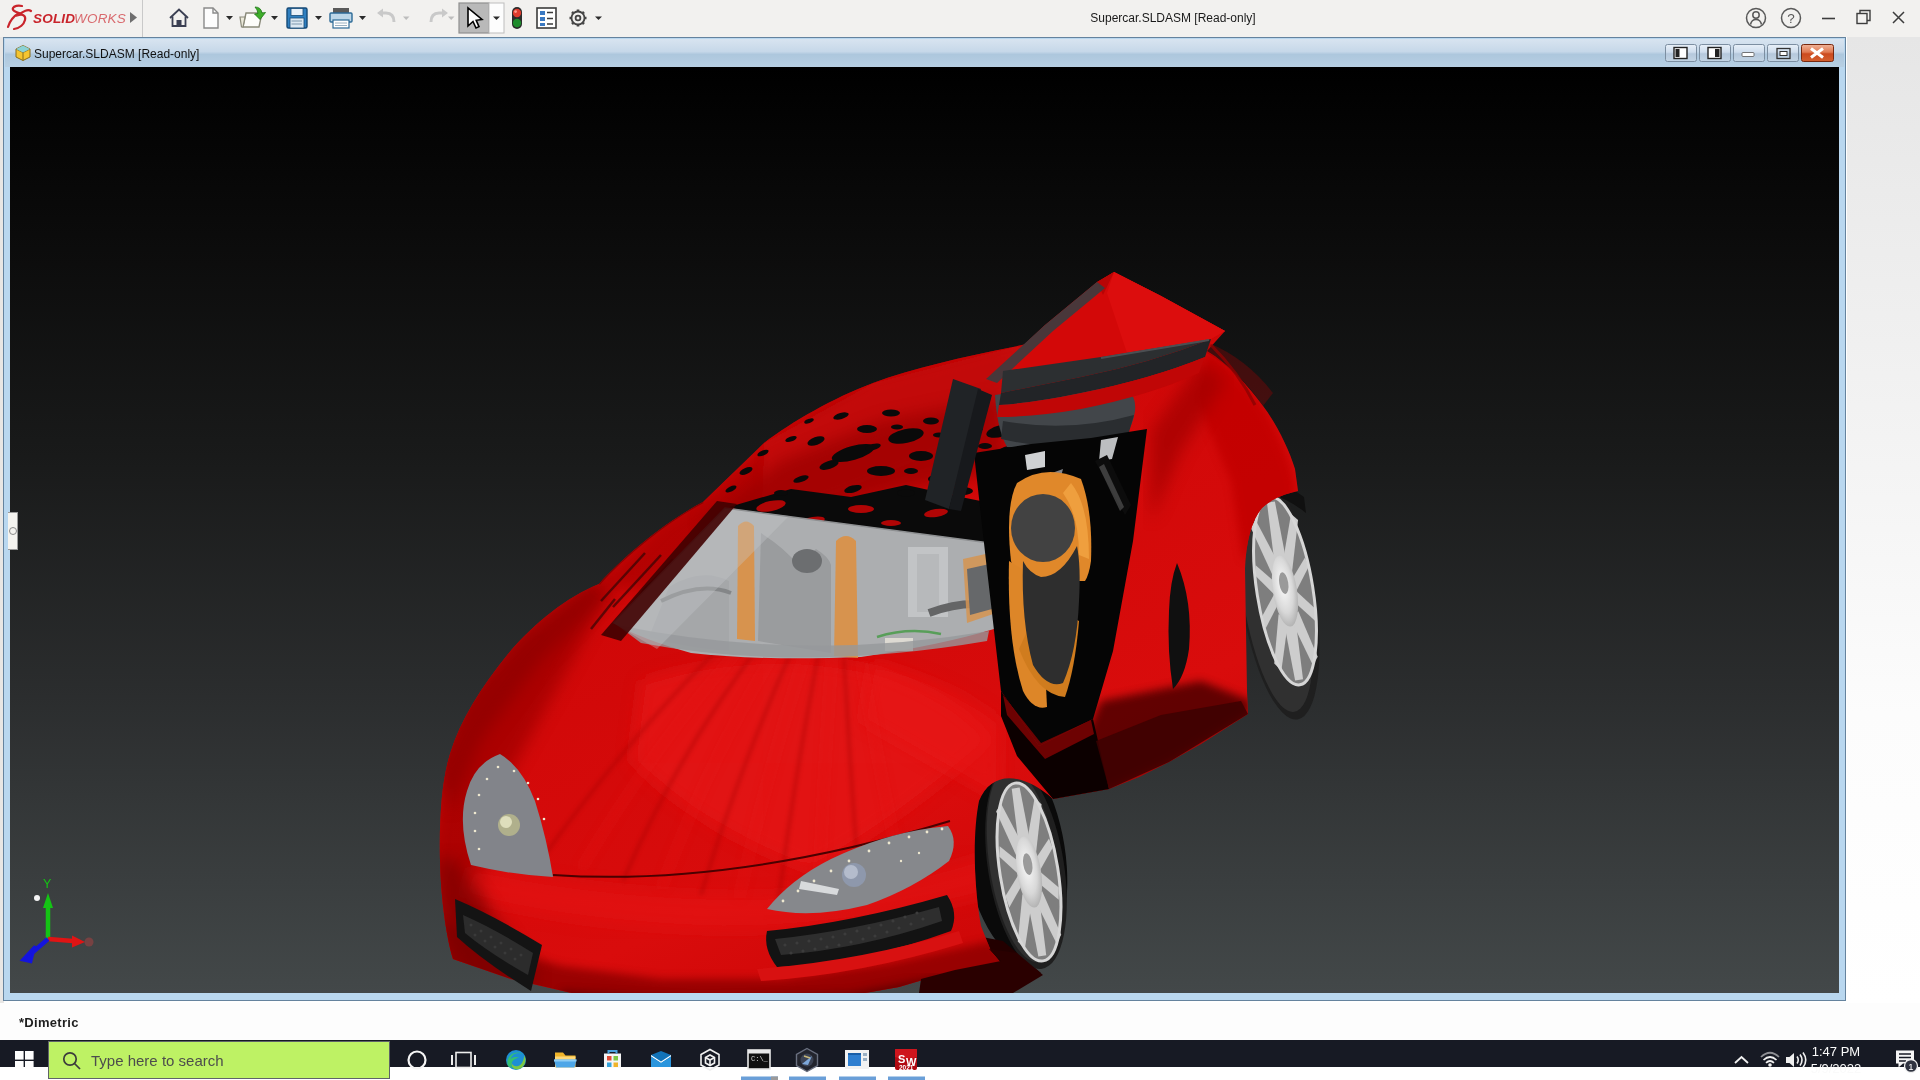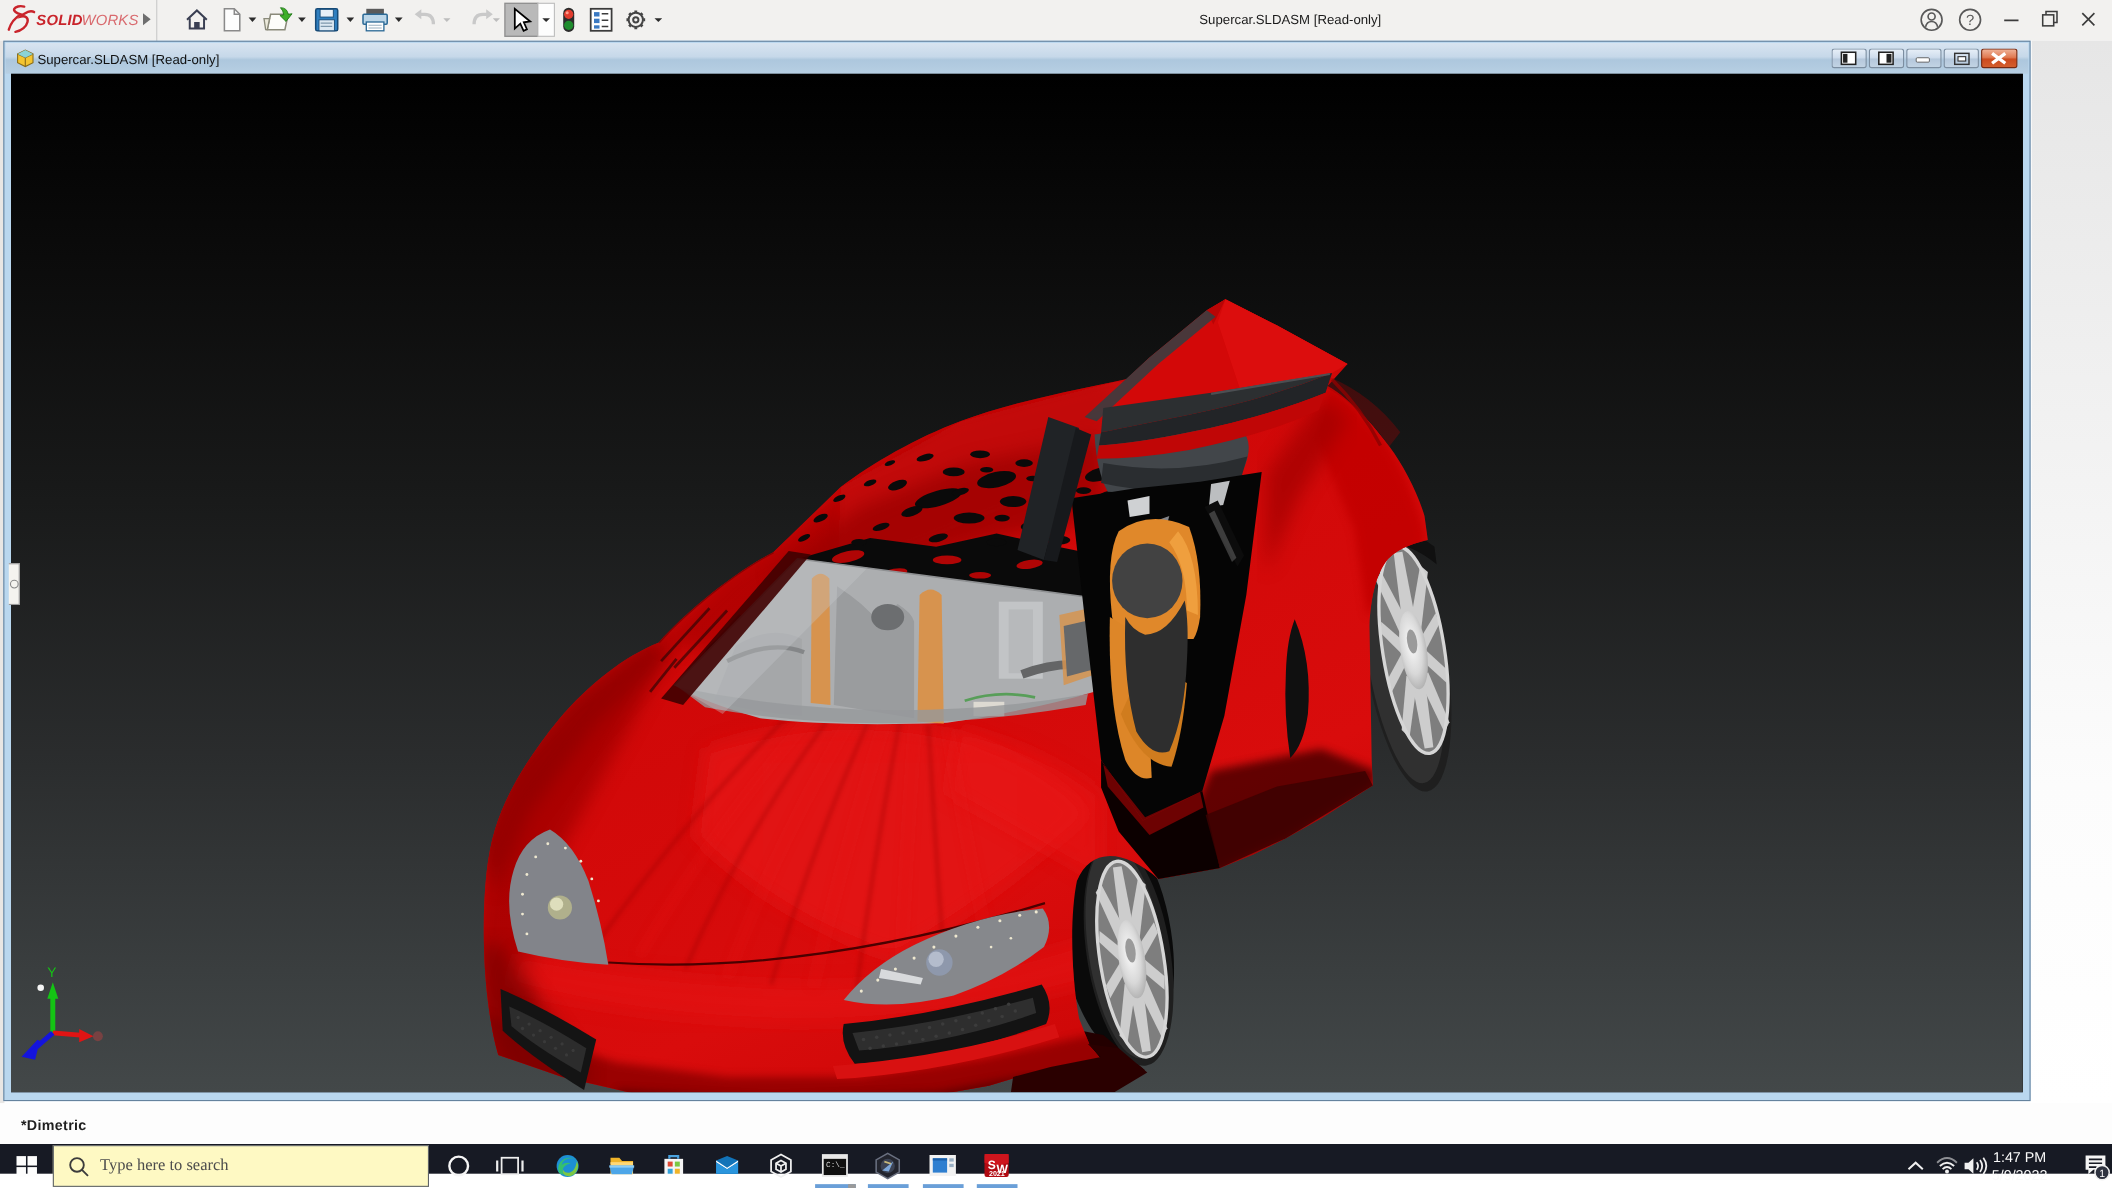--- a/index.html
+++ b/index.html
@@ -19,22 +19,22 @@
     letter-spacing:0.3px;margin-top:44px;}
   #lefttab{left:8px;top:512px;width:10px;height:38px;background:#f4f3ef;
     border:1px solid #9a9a9a;border-left:none;box-sizing:border-box;z-index:5;}
   #lefttab i{position:absolute;left:1px;top:14px;width:6px;height:6px;border:1px solid #8a8a8a;
     border-radius:50%;display:block;}
   #rightbg{left:1847px;top:37px;width:73px;height:966px;
     background:linear-gradient(#e6e6e6,#fcfcfc 70%,#ffffff);}
   #leftbg{left:0;top:37px;width:4px;height:966px;background:#e8e6e4;}
   #bottombg{left:0;top:1003px;width:1920px;height:37px;background:#fdfdfd;}
   #taskbar{left:0;top:1040px;width:1920px;height:27px;background:#171a24;}
-  #searchbox{left:48px;top:1041px;width:342px;height:38px;background:#fef9c3;
-    border:1px solid #5f6368;box-sizing:border-box;font-family:Liberation Serif, serif;}
+  #searchbox{left:48px;top:1041px;width:342px;height:38px;background:#bef264;
+    border:1px solid #5f6368;box-sizing:border-box;}
   #searchbox span{position:absolute;left:42px;top:10px;font-size:15px;color:#4d4d4d;}
 </style>
 </head>
 <body>
 <div class="abs" id="appbar"></div>
 <div class="abs" id="logo">
   <svg width="142" height="36" viewBox="0 0 142 36">
     <g fill="none" stroke="#c9242b" stroke-width="2.2" stroke-linecap="round">
       <path d="M8 27 C10 20 14 16 19 13 C15 12 12 10 13 8 C14 6 18 5 22 6"></path>
       <path d="M14 29 C20 28 24 24 25 20 C26 16 23 14 19 15 C23 11 28 9 31 11"></path>

